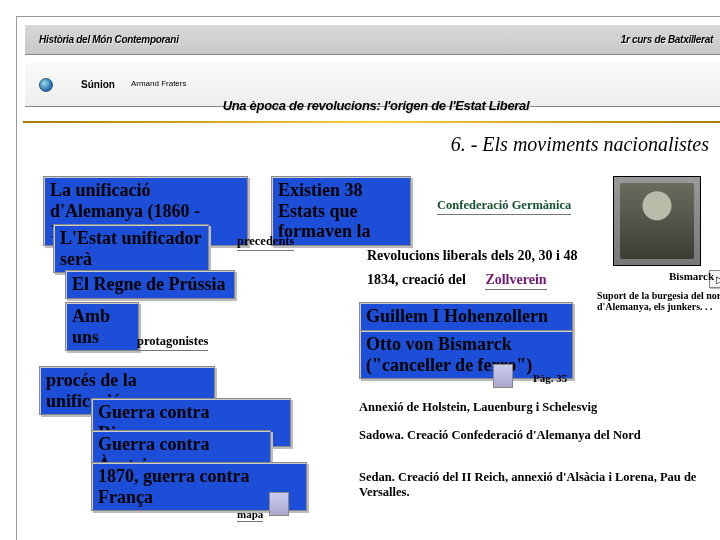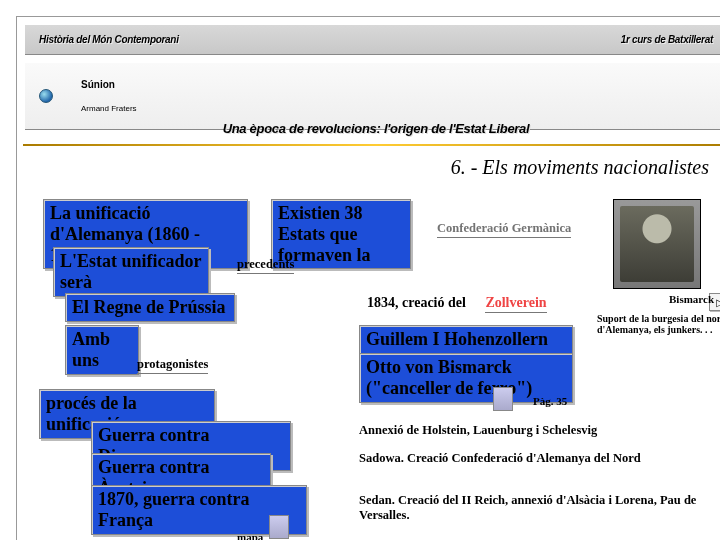--- a/index.html
+++ b/index.html
@@ -77,22 +77,22 @@
     font-weight: bold;
     line-height: 1.15;
   }
   .label {
     position: absolute;
     font-family: "Comic Sans MS", cursive;
     font-size: 12.5px;
     font-weight: bold;
   }
   .underline { border-bottom: 1.5px solid #777; padding-bottom: 1px; display: inline-block; }
-  .linkish { color: #737373; }
-  .red { color: #ef4444; }
+  .linkish { color: #14532d; }
+  .red { color: #701a75; }
   .portrait {
     position: absolute;
     top: 2px; left: 580px;
     width: 88px; height: 90px;
     background: linear-gradient(#999,#777);
     border: 1px solid #000;
   }
   .portrait::after{
     content:"";
     position:absolute; inset:6px;
@@ -135,21 +135,21 @@
 </head>
 <body>
 
 <div class="topbar">
   <span>Història del Món Contemporani</span>
   <span>1r curs de Batxillerat</span>
 </div>
 
 <div class="logo-row">
   <div class="logo-globe"></div>
-  <div style="display:flex;flex-direction:column;line-height:0.9">
+  <div style="display:flex;flex-direction:row;line-height:0.9">
     <span>Súnion</span>
     <span style="font-size:8px;font-weight:normal">Armand Fraters</span>
   </div>
 </div>
 
 <div class="unit-title">Una època de revolucions: l'origen de l'Estat Liberal</div>
 <div class="hrule"></div>
 
 <div class="section-title">6. - Els moviments nacionalistes</div>
 
@@ -181,21 +181,21 @@
 
   <div class="label" style="top:52px;left:196px"><span class="underline">precedents</span></div>
 
   <div class="label" style="top:152px;left:96px"><span class="underline">protagonistes</span></div>
 
   <div class="label" style="top:16px;left:396px;width:190px"><span class="underline linkish">Confederació Germànica</span></div>
 
   <div class="label tiny" style="top:96px;left:636px">Bismarck</div>
 
   <div class="label" style="top:74px;left:326px;width:330px;font-size:14px">
-    <br>
+    <span>Revolucions liberals dels 20, 30 i 48</span><br>
     <span>1834, creació del </span><span class="red underline">Zollverein</span>
   </div>
 
   <div class="label" style="top:116px;left:564px;width:138px;font-size:10px;text-align:left">Suport de la burgesia del nord d'Alemanya, els junkers. . .</div>
 
   <div class="label tiny" style="top:198px;left:500px">Pàg. 35</div>
   <div class="map-thumb" style="top:190px;left:460px"></div>
 
   <div class="label annex" style="top:226px;left:326px;width:370px">Annexió de Holstein, Lauenburg i Schelesvig</div>
   <div class="label annex" style="top:254px;left:326px;width:380px">Sadowa. Creació Confederació d'Alemanya del Nord</div>

